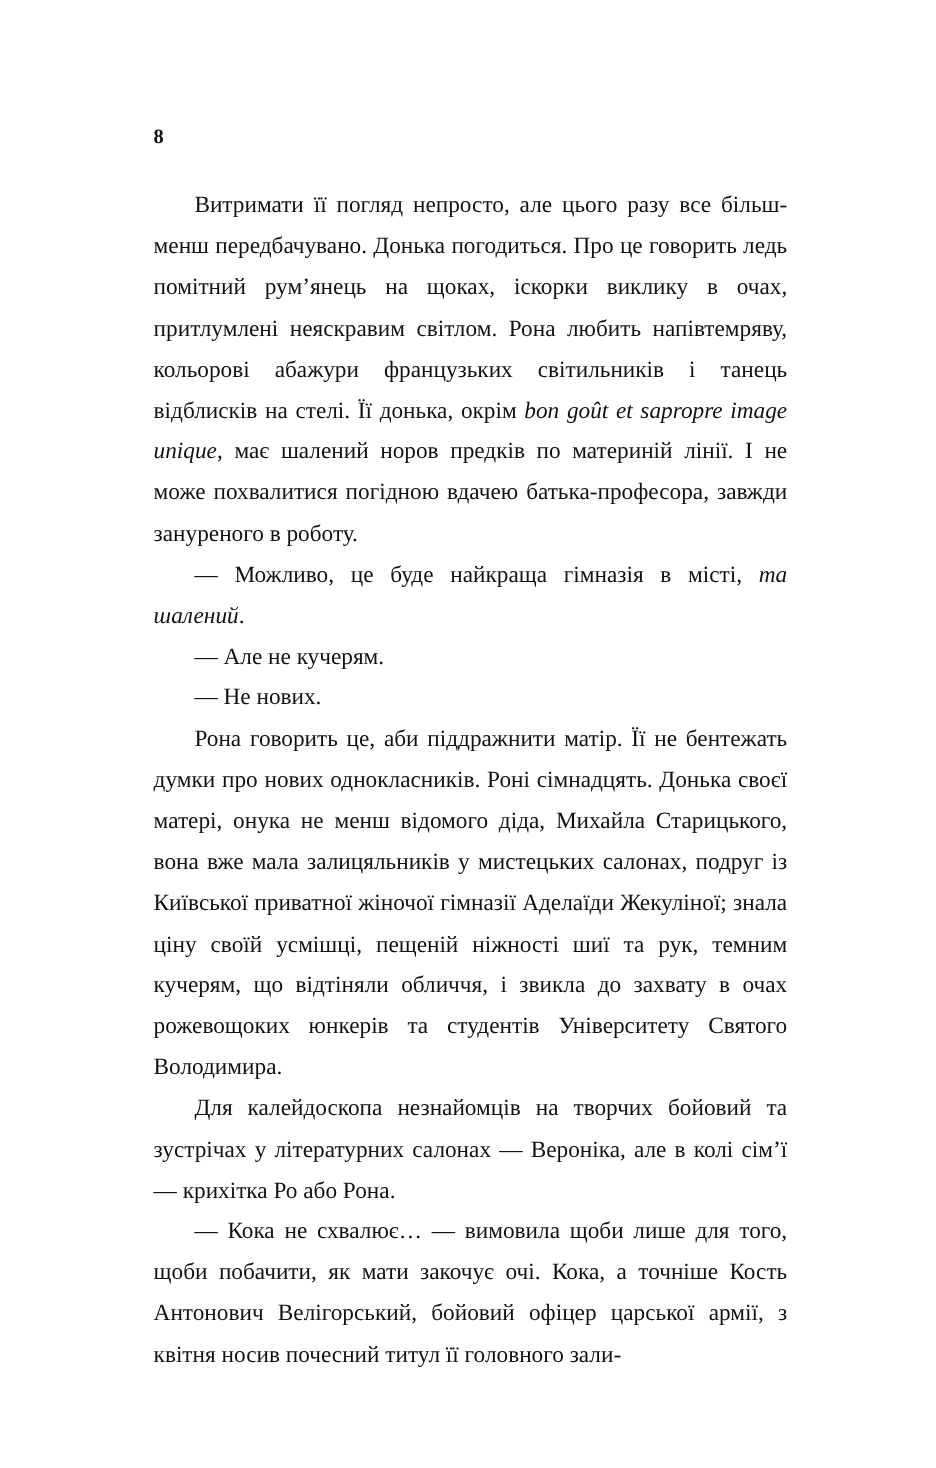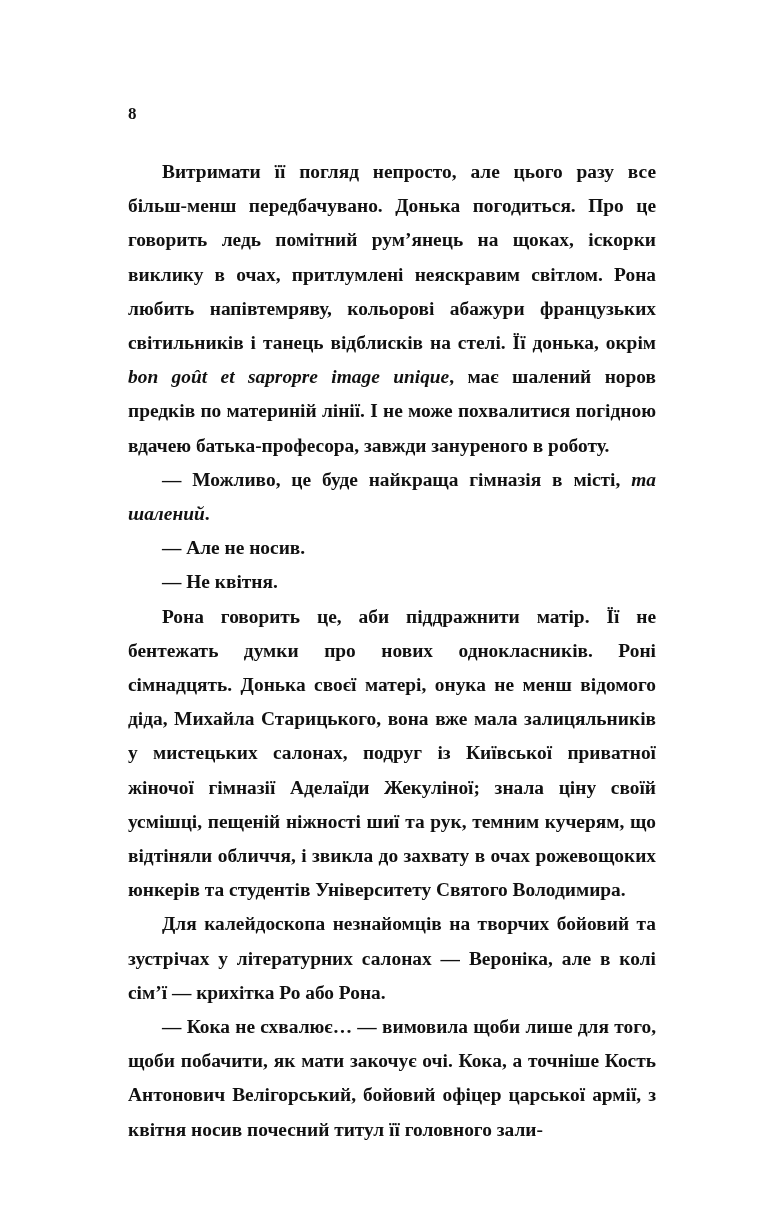--- a/index.html
+++ b/index.html
@@ -39,36 +39,35 @@
   }
   p.para {
     margin: 0;
     font-size: 19.4px;
     line-height: 34.2px;
     text-align: justify;
     text-justify: inter-word;
     text-indent: 34px;
     color: #111111;
     hyphens: manual;
-    font-weight: bold;
   }
   .it {
     font-style: italic;
   }
 </style>
 </head>
 <body>
 
 <div class="page">
 
   <div class="page-number">8</div>
 
   <div class="text-column">
     <p class="para">Витримати її погляд непросто, але цього разу все більш-менш передбачувано. Донька погодиться. Про це говорить ледь помітний рум’янець на щоках, іскорки виклику в очах, притлумлені неяскравим світлом. Рона любить напівтемряву, кольорові абажури французьких світильників і танець відблисків на стелі. Її донька, окрім <span class="it">bon goût et sapropre image unique</span>, має шалений норов предків по материній лінії. І не може похвалитися погідною вдачею батька-професора, завжди зануреного в роботу.</p>
     <p class="para">— Можливо, це буде найкраща гімназія в місті, <span class="it">ma шалений</span>.</p>
-    <p class="para">— Але не носив.</p>
-    <p class="para">— Не квітня.</p>
+    <p class="para">— Але не кучерям.</p>
+    <p class="para">— Не нових.</p>
     <p class="para">Рона говорить це, аби піддражнити матір. Її не бентежать думки про нових однокласників. Роні сімнадцять. Донька своєї матері, онука не менш відомого діда, Михайла Старицького, вона вже мала залицяльників у мистецьких салонах, подруг із Київської приватної жіночої гімназії Аделаїди Жекуліної; знала ціну своїй усмішці, пещеній ніжності шиї та рук, темним кучерям, що відтіняли обличчя, і звикла до захвату в очах рожевощоких юнкерів та студентів Університету Святого Володимира.</p>
     <p class="para">Для калейдоскопа незнайомців на творчих бойовий та зустрічах у літературних салонах — Вероніка, але в колі сім’ї — крихітка Ро або Рона.</p>
     <p class="para">— Кока не схвалює… — вимовила щоби лише для того, щоби побачити, як мати закочує очі. Кока, а точніше Кость Антонович Велігорський, бойовий офіцер царської армії, з квітня носив почесний титул її головного зали-</p>
   </div>
 
 </div>
 
 </body></html>

